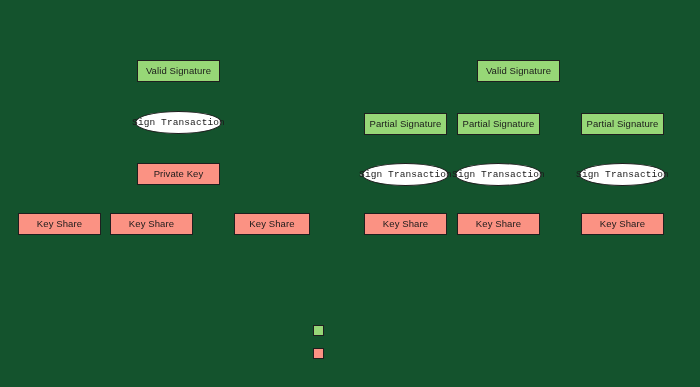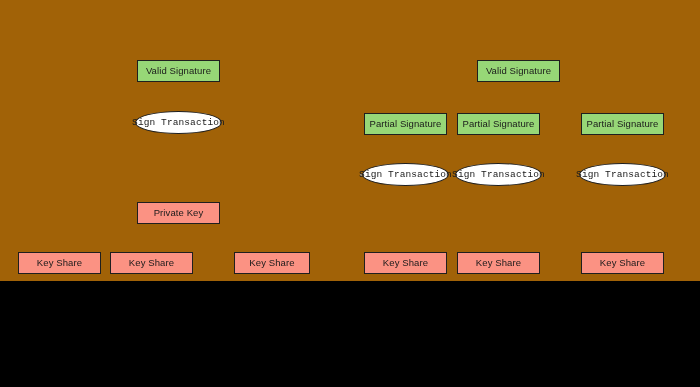--- a/index.html
+++ b/index.html
@@ -4,22 +4,22 @@
 <title>Threshold Signature Diagram</title>
 <style>
   html, body {
     margin: 0;
     padding: 0;
     background: #000000;
   }
   #stage {
     position: relative;
     width: 700px;
-    height: 281px;
-    background: #a16207;
+    height: 387px;
+    background: #14532d;
     overflow: hidden;
     font-family: "Liberation Sans", sans-serif;
   }
   .node {
     position: absolute;
     box-sizing: border-box;
     display: flex;
     align-items: center;
     justify-content: center;
     font-size: 9.5px;
@@ -31,21 +31,20 @@
   }
   .node.box {
     border: 1px solid #1f1f1f;
     border-radius: 0;
   }
   .node.green {
     background: #97d777;
   }
   .node.red {
     background: #fb9283;
-    margin-top: 39px;
   }
   .node.ellipse {
     background: #ffffff;
     border: 1px solid #1f1f1f;
     border-radius: 50% / 50%;
     font-family: Liberation Mono, monospace;
   }
   .legend-swatch {
     position: absolute;
     box-sizing: border-box;

